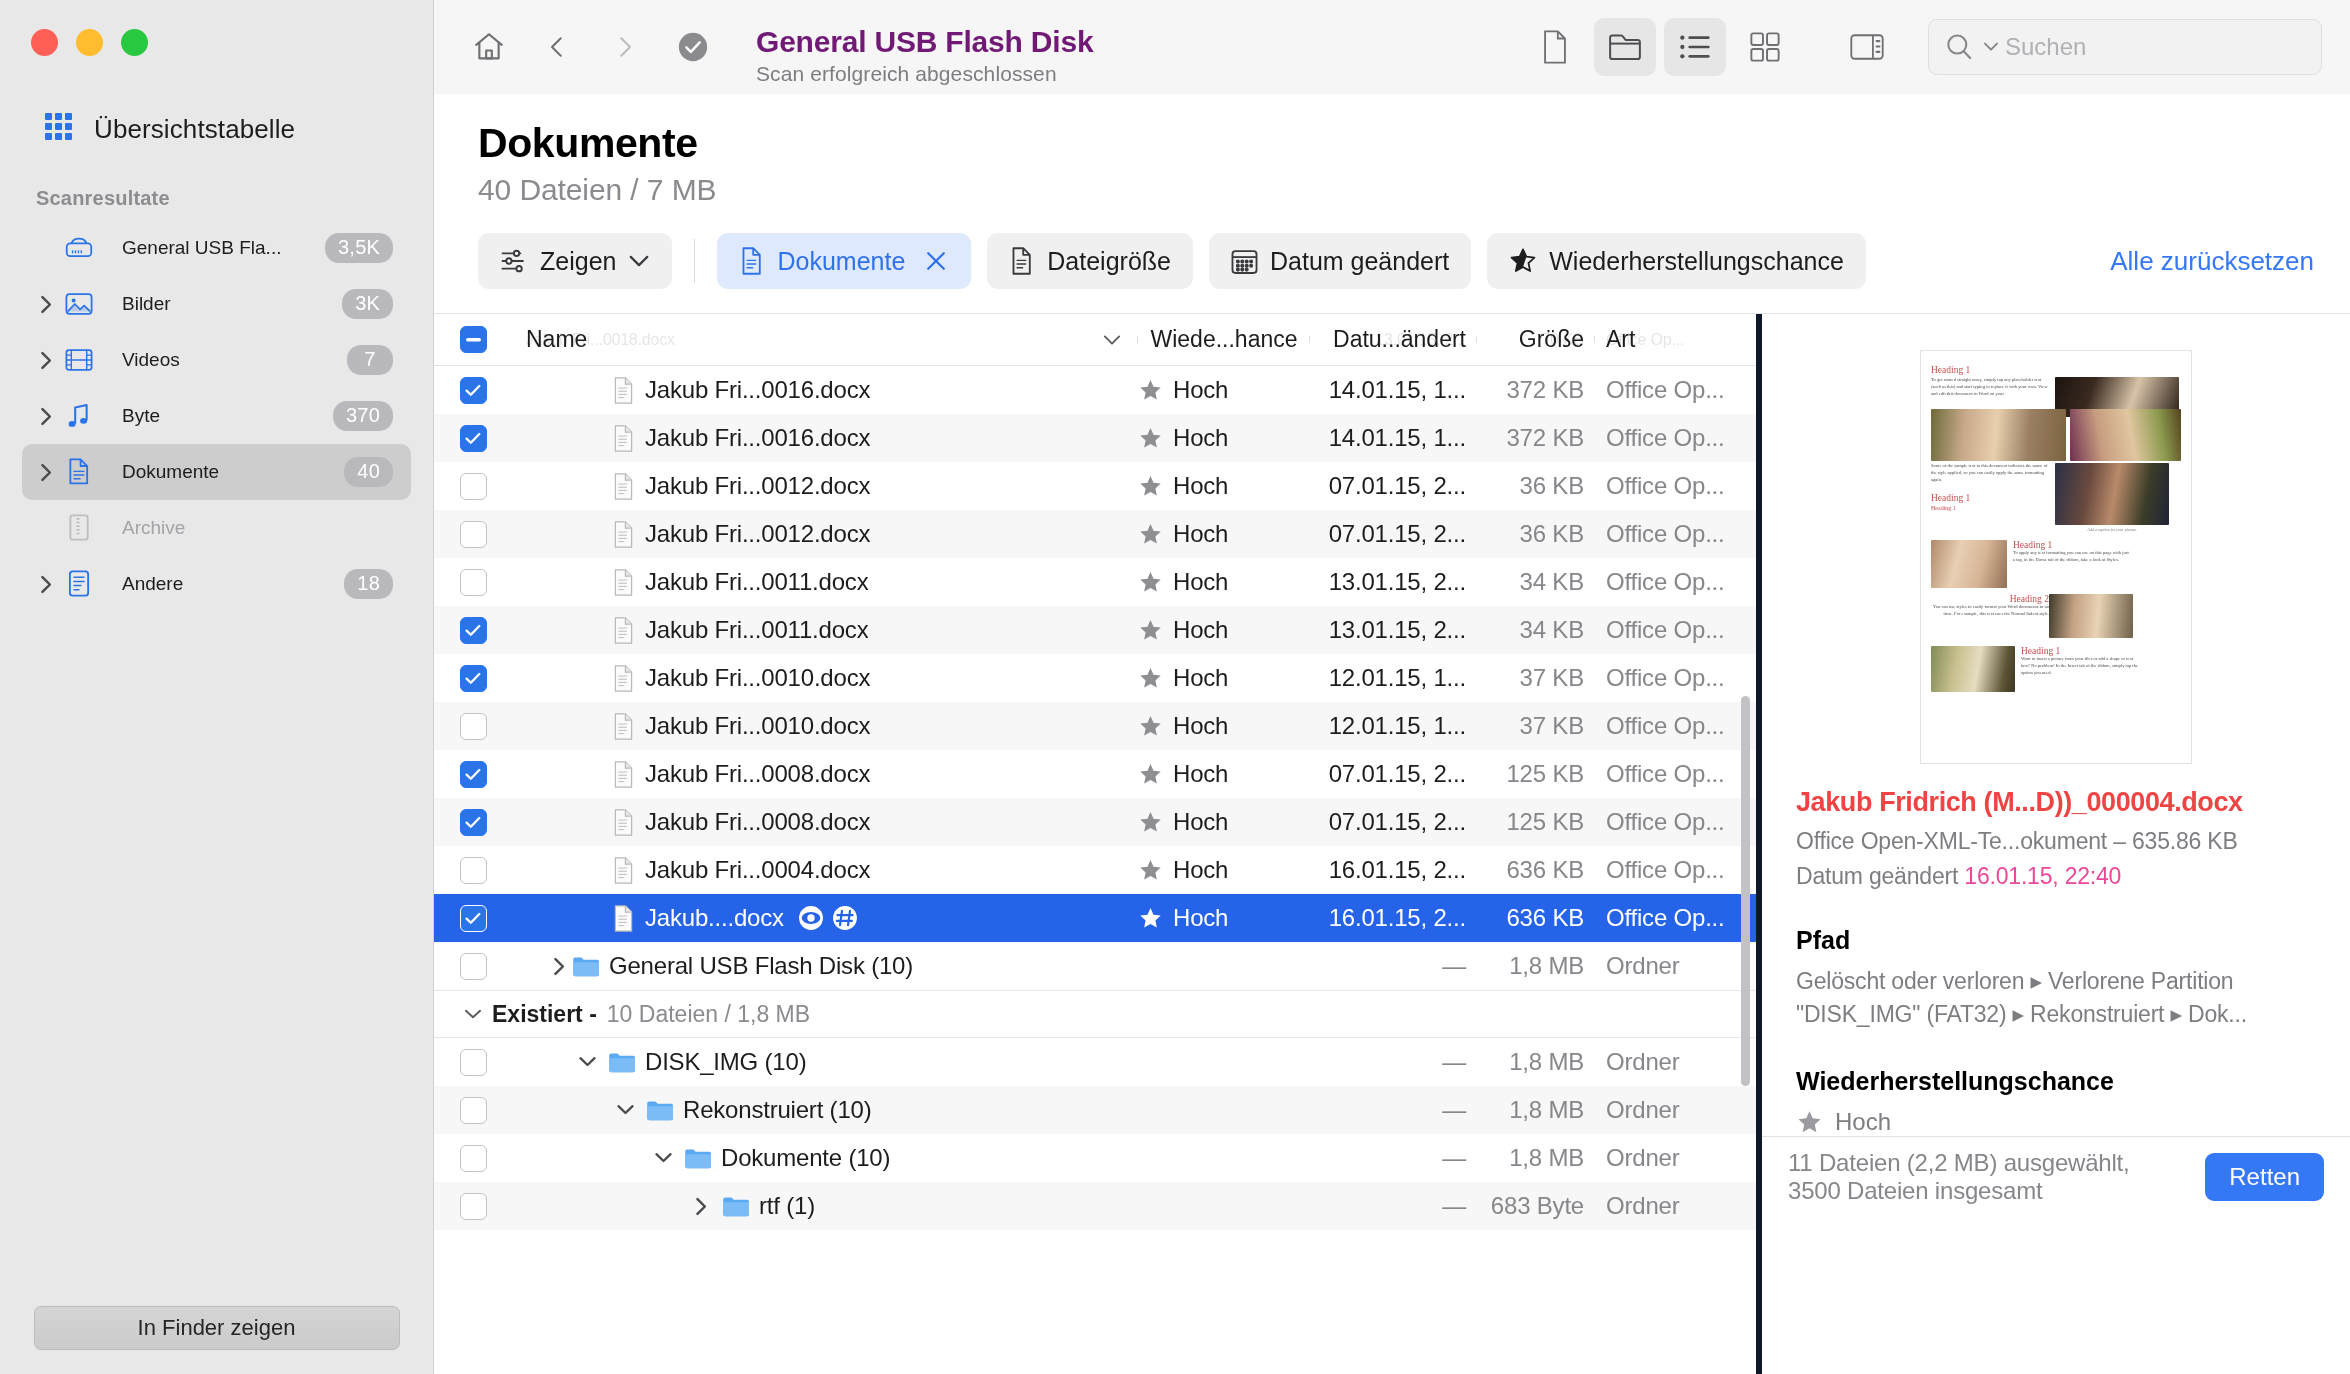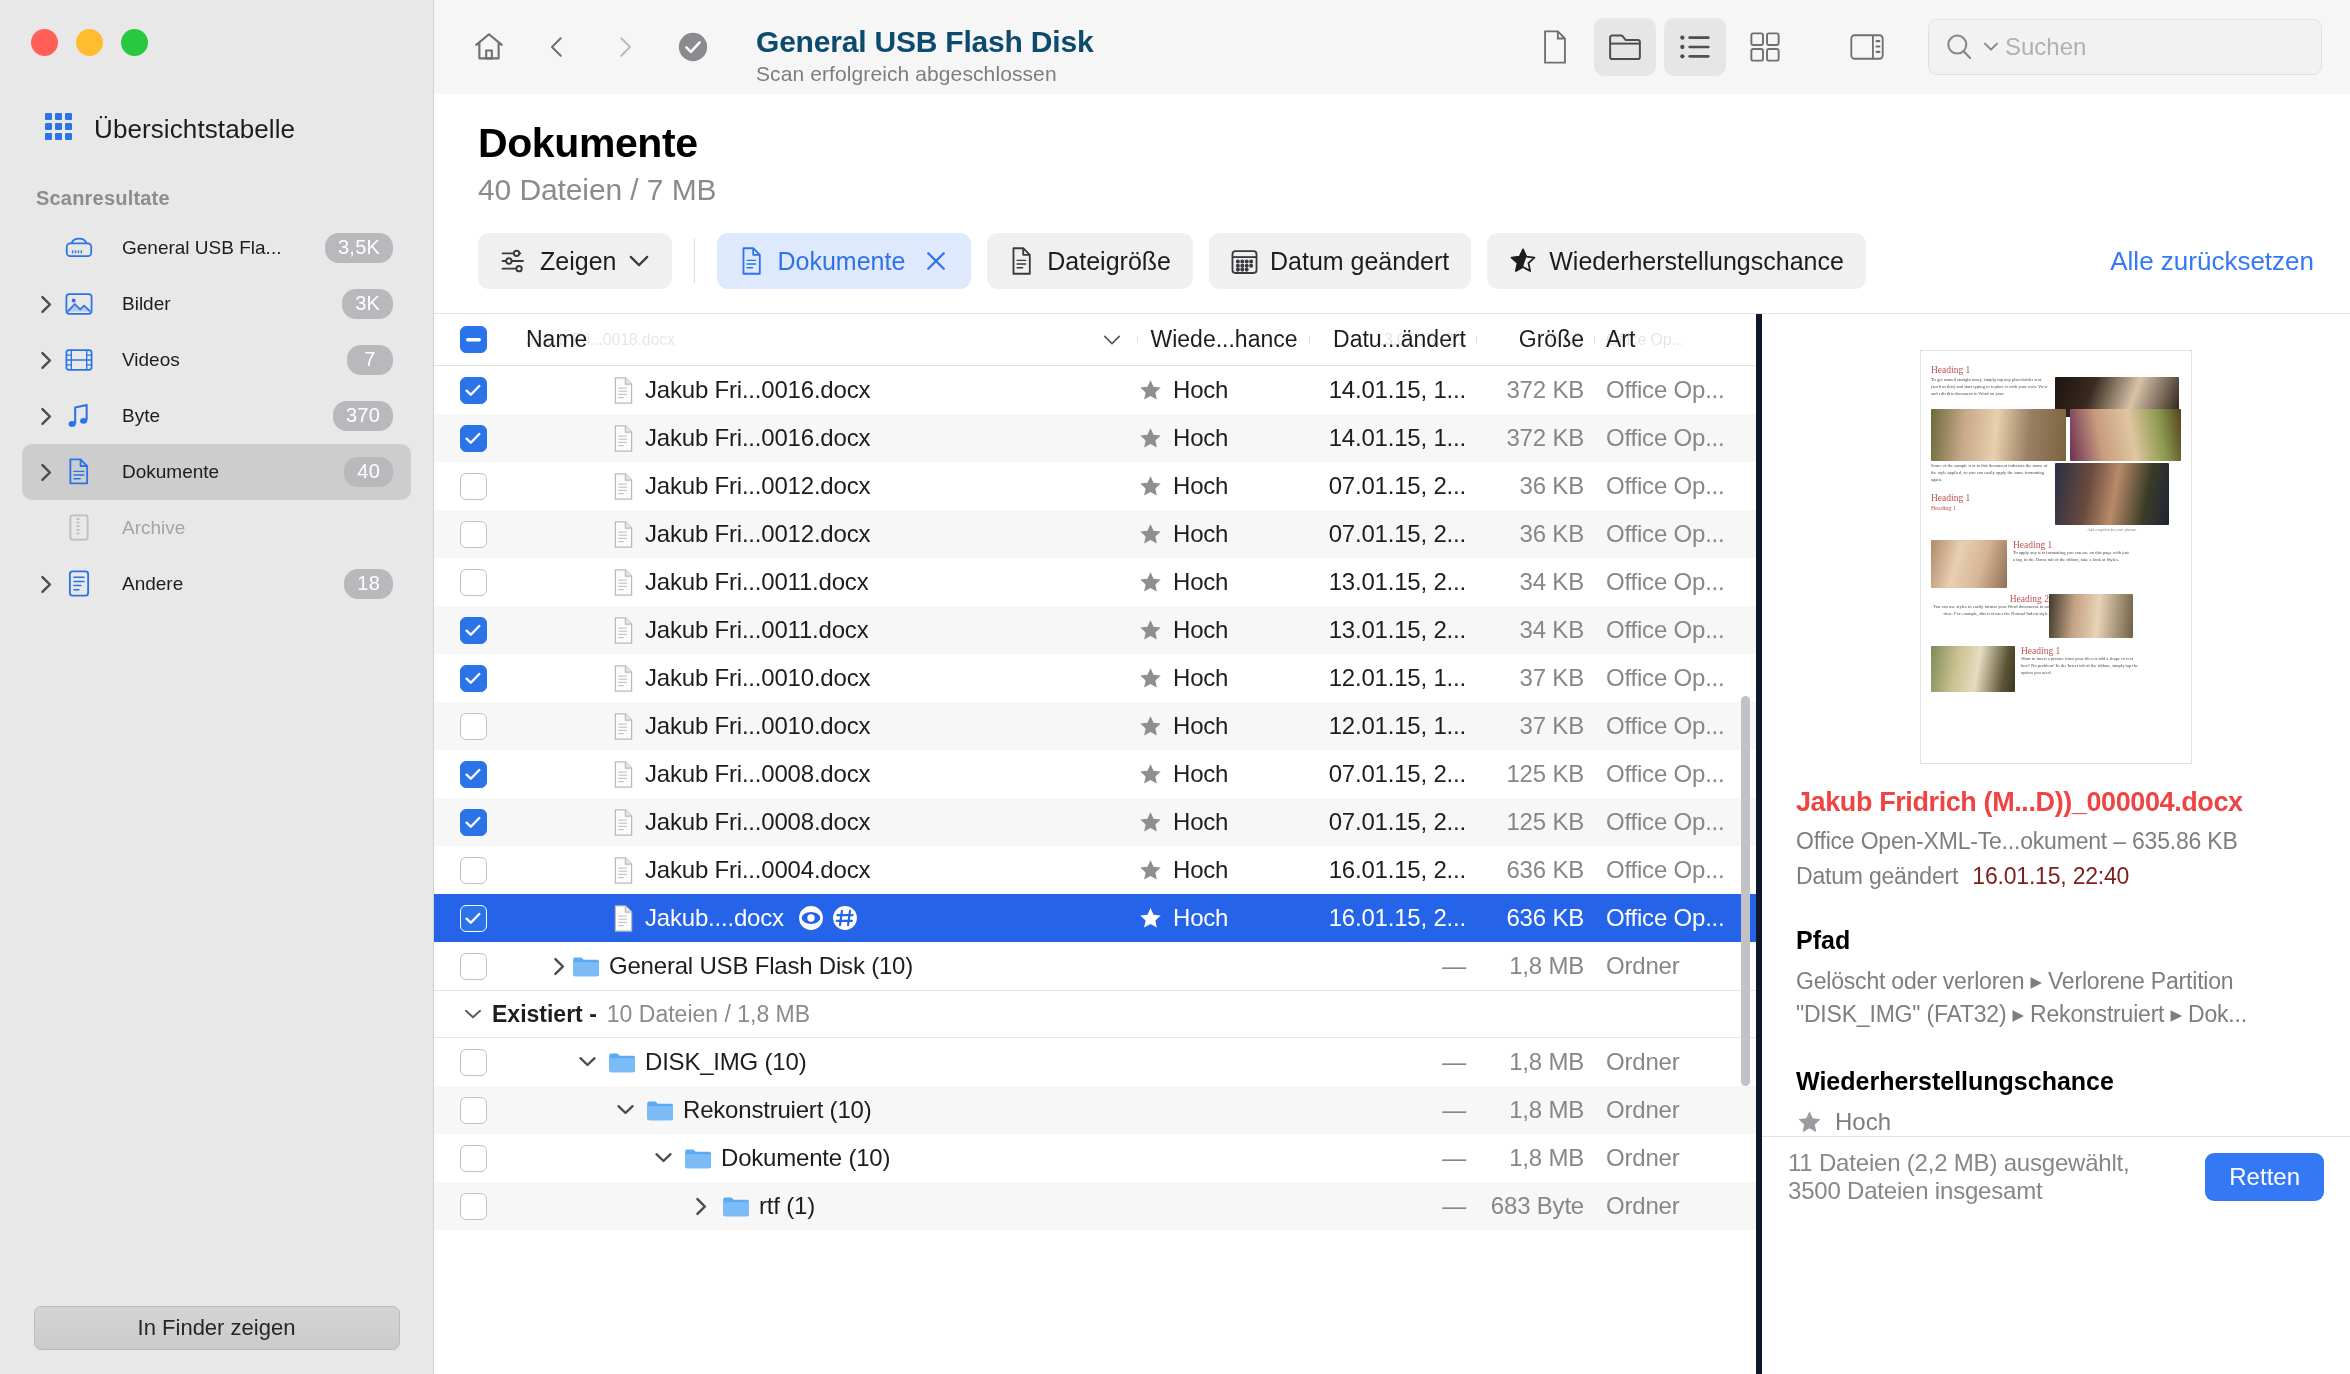--- a/index.html
+++ b/index.html
@@ -77,21 +77,21 @@
     height: 94px; background: #f6f6f6;
     display: flex; align-items: center; padding: 0 28px 0 26px;
     flex: 0 0 94px; position: relative;
   }
   .tb-nav { display: flex; align-items: center; gap: 10px; }
   .tb-icon-btn {
     width: 58px; height: 56px; display: flex; align-items: center; justify-content: center;
     border-radius: 9px;
   }
   .title-block { margin-left: 34px; display: flex; flex-direction: column; justify-content: center; }
-  .title-main { font-size: 30px; font-weight: 700; color: #0c4a6e; letter-spacing: -.2px; line-height: 1.15; margin-top: 17px; }
+  .title-main { font-size: 30px; font-weight: 700; color: #701a75; letter-spacing: -.2px; line-height: 1.15; margin-top: 17px; }
   .title-sub { font-size: 21px; color: #7d7d82; margin-top: 3px; letter-spacing: .1px; }
   .tb-right { margin-left: auto; display: flex; align-items: center; gap: 8px; }
   .tb-toggle {
     width: 62px; height: 58px; display: flex; align-items: center; justify-content: center;
     border-radius: 10px;
   }
   .tb-toggle.active { background: #e6e6e6; }
   .tb-sep { width: 24px; }
   .search-box {
     width: 394px; height: 56px; background: #f2f2f2; border: 1px solid #e0e0e0;
@@ -1337,21 +1337,21 @@
               </div>
             </div>
           </div>
         </div>
 
         <div class="detail-body">
           <div class="d-title">Jakub Fridrich (M...D))_000004.docx</div>
           <div class="d-line">Office Open-XML-Te...okument – 635.86 KB</div>
           <div class="d-line">
             <span>Datum geändert</span>
-            <span style="color:#7f1d1d;margin-left:8px;">16.01.15, 22:40</span>
+            <span style="color:#ec4899;">16.01.15, 22:40</span>
           </div>
 
           <div class="d-section-title">Pfad</div>
           <div class="d-path">Gelöscht oder verloren ▸ Verlorene Partition "DISK_IMG" (FAT32) ▸ Rekonstruiert ▸ Dok...</div>
 
           <div class="d-section-title">Wiederherstellungschance</div>
           <div class="d-chance">
             <svg width="27" height="27" viewBox="0 0 24 24" fill="#9a9aa0">
                 <path d="M12 2l2.9 6.3 6.9.8-5.1 4.7 1.4 6.8L12 17.2 5.9 20.6l1.4-6.8L2.2 9.1l6.9-.8z"></path>
               </svg>

